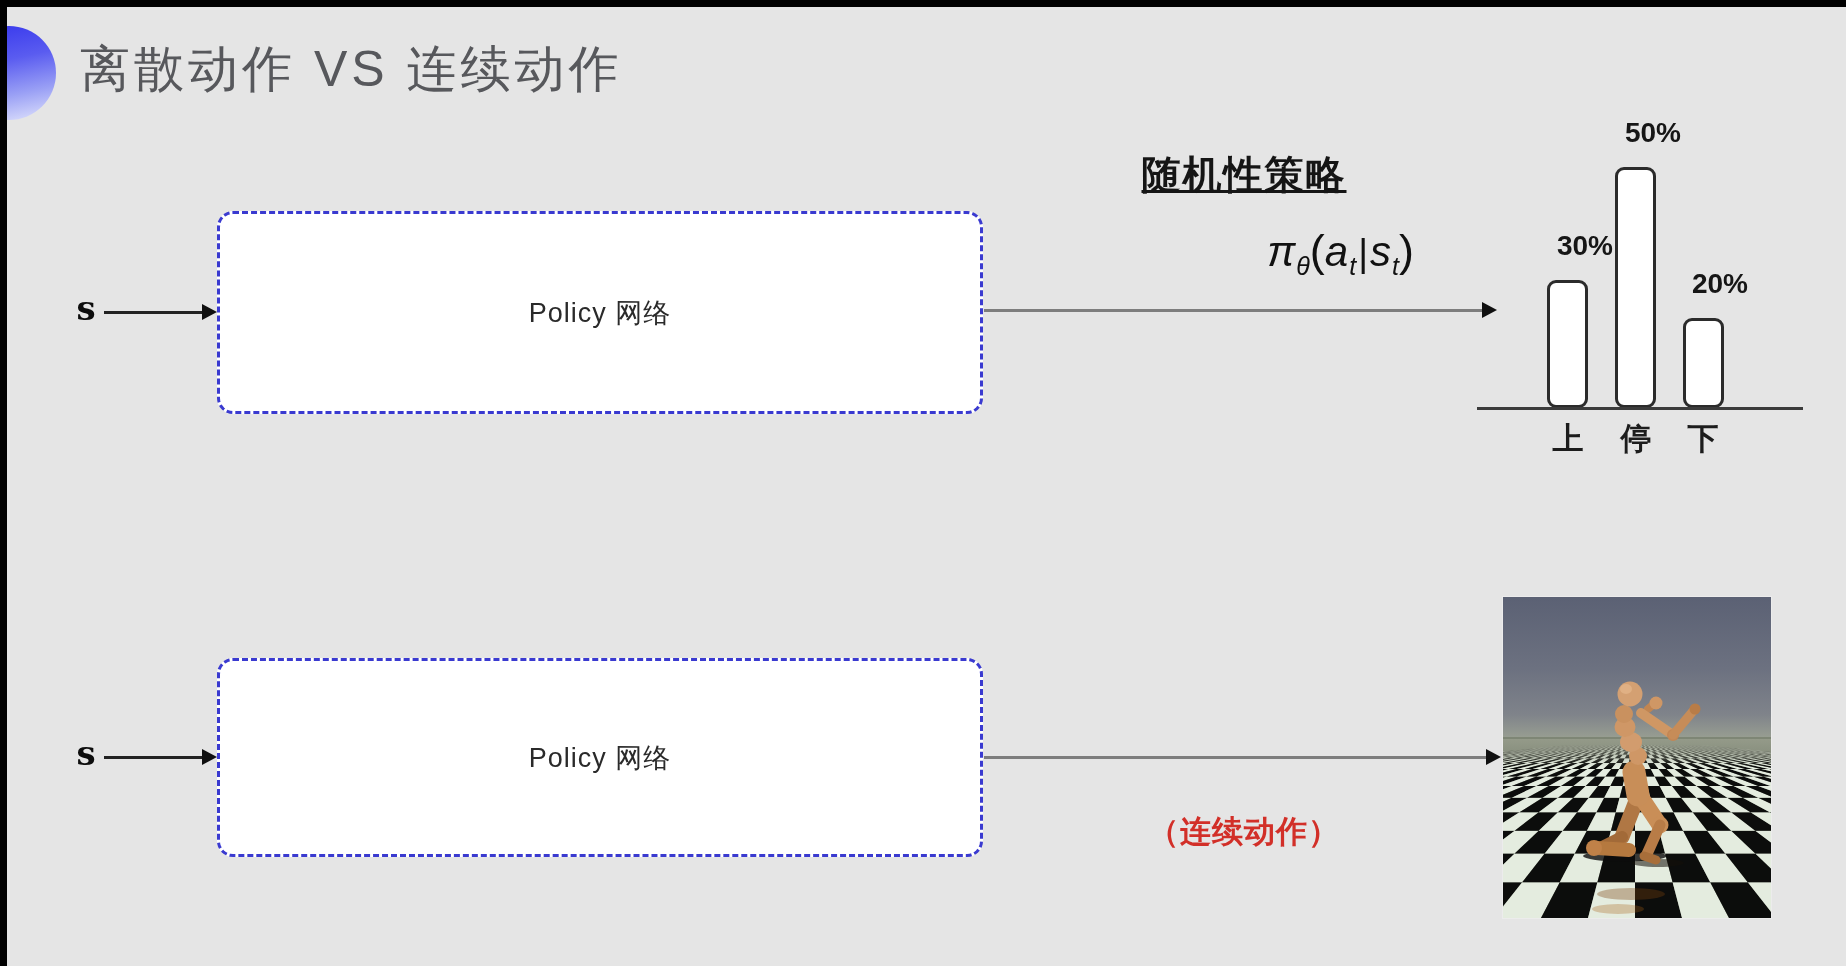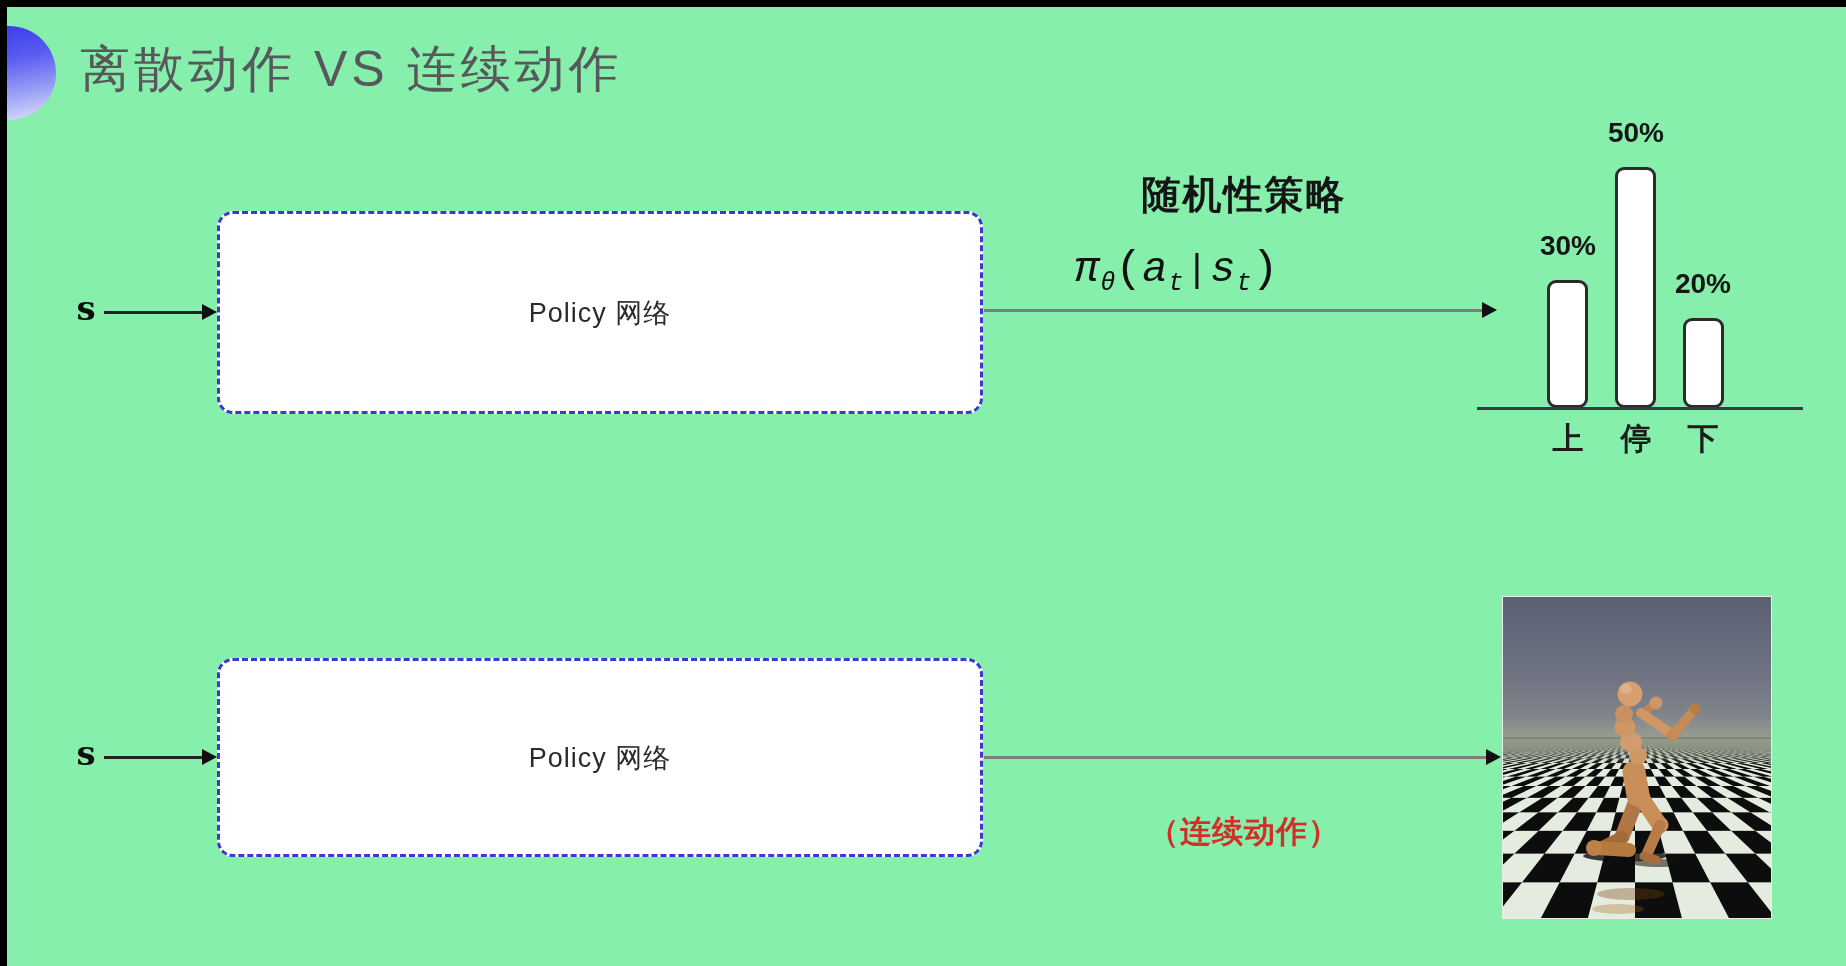--- a/index.html
+++ b/index.html
@@ -1,16 +1,16 @@
 <!DOCTYPE html>
 <html><head>
 <meta charset="utf-8">
 <style>
   html,body{margin:0;padding:0;background:#ffffff;}
-  .stage{position:relative;width:1846px;height:966px;background:#86efac;overflow:hidden;
+  .stage{position:relative;width:1846px;height:966px;background:#e5e5e5;overflow:hidden;
          font-family:"Liberation Sans","DejaVu Sans",sans-serif;}
   
   .edge-top{position:absolute;left:0;top:0;width:100%;height:7px;background:#000;z-index:9;}
   .edge-left{position:absolute;left:0;top:0;width:7px;height:100%;background:#000;z-index:9;}
   
   .logo{position:absolute;left:-38px;top:26px;width:94px;height:94px;border-radius:50%;
         background:linear-gradient(168deg,#3c3ded 8%,#5a5cf0 38%,#9aa0f5 70%,#e2e5fc 100%);z-index:5;}
   .title{position:absolute;left:80px;top:36px;font-size:50px;letter-spacing:4px;color:#57585c;font-weight:500;white-space:nowrap;}
   
   .s-in{position:absolute;width:40px;text-align:center;font-family:"DejaVu Serif","Liberation Serif",serif;
@@ -22,29 +22,29 @@
   .arr.gray{background:#7d7d7d;}
   
   .pbox{position:absolute;left:217px;width:766px;border:3px dashed #3a3ad0;border-radius:16px;
         display:flex;align-items:center;justify-content:center;background:#fff;box-sizing:border-box;}
   .pbox .lbl{font-size:27px;color:#2a2a2a;letter-spacing:1px;}
   
   .ptitle{position:absolute;left:1074px;width:340px;text-align:center;font-size:39px;font-weight:700;
           color:#151515;letter-spacing:2px;white-space:nowrap;}
   .note{position:absolute;left:1074px;width:340px;text-align:center;font-size:31px;font-weight:700;
         color:#d22f28;letter-spacing:1px;white-space:nowrap;}
-  .formula{position:absolute;left:1074px;width:340px;text-align:left;color:#111;
-           font-family:Liberation Mono, monospace;font-style:italic;font-size:42px;line-height:1.1;margin-top:19px;}
+  .formula{position:absolute;left:1074px;width:340px;text-align:right;color:#111;
+           font-family:Liberation Sans, sans-serif;font-style:italic;font-size:42px;line-height:1.1;}
   .formula sub{font-size:25px;font-style:italic;vertical-align:-9px;line-height:0;margin-left:1px;}
   .formula .par{font-style:normal;font-size:45px;}
   .formula .vb{font-style:normal;font-size:38px;padding:0 2px;}
   
   .cbar{position:absolute;width:41px;border:3px solid #2b2b2b;border-radius:9px;background:#fff;box-sizing:border-box;}
   .cbar.b0{left:1547px;} .cbar.b1{left:1615px;} .cbar.b2{left:1683px;}
-  .vlab{position:absolute;width:90px;text-align:center;font-size:28px;font-weight:600;color:#161616;}
+  .vlab{position:absolute;width:90px;text-align:right;font-size:28px;font-weight:600;color:#161616;}
   .vlab.v0{left:1523px;} .vlab.v1{left:1591px;} .vlab.v2{left:1658px;}
   .baseline{position:absolute;left:1477px;top:407px;width:326px;height:3px;background:#3b3b3b;}
   .clab{position:absolute;top:418px;width:60px;text-align:center;font-size:31px;font-weight:600;color:#1c1c1c;}
   .clab.c0{left:1538px;} .clab.c1{left:1606px;} .clab.c2{left:1673px;}
   
   .photo{position:absolute;left:1503px;top:597px;width:268px;height:321px;overflow:hidden;box-shadow:0 0 0 1px #ececec;}
 </style>
 </head>
 <body>
 
@@ -55,21 +55,21 @@
   <div class="logo"></div>
   <h1 class="title" style="margin:0;">离散动作 VS 连续动作</h1>
 
   <div class="s-in" style="left:66px;top:291px;">s</div>
   <div class="arr" style="left:104px;top:311px;width:99px;"></div>
   <div class="pbox" style="top:211px;height:203px;">
     <span class="lbl">Policy 网络</span>
   </div>
   <div class="arr gray" style="left:984px;top:309px;width:499px;"></div>
 
-  <div class="ptitle" style="top:168px;">随机性策略</div>
+  <div class="ptitle" style="top:148px;text-decoration:underline;">随机性策略</div>
   <div class="formula" style="top:226px;"><span>π</span><sub>θ</sub><span class="par">(</span><span>a</span><sub>t</sub><span class="vb">|</span><span>s</span><sub>t</sub><span class="par">)</span></div>
 
   <div>
     <div class="vlab v0" style="top: 230px;">30%</div>
     <div class="vlab v1" style="top: 117px;">50%</div>
     <div class="vlab v2" style="top: 268px;">20%</div>
     <div class="cbar b0" style="top: 280px; height: 128px;"></div>
     <div class="cbar b1" style="top: 167px; height: 241px;"></div>
     <div class="cbar b2" style="top: 318px; height: 90px;"></div>
     <div class="baseline"></div>

